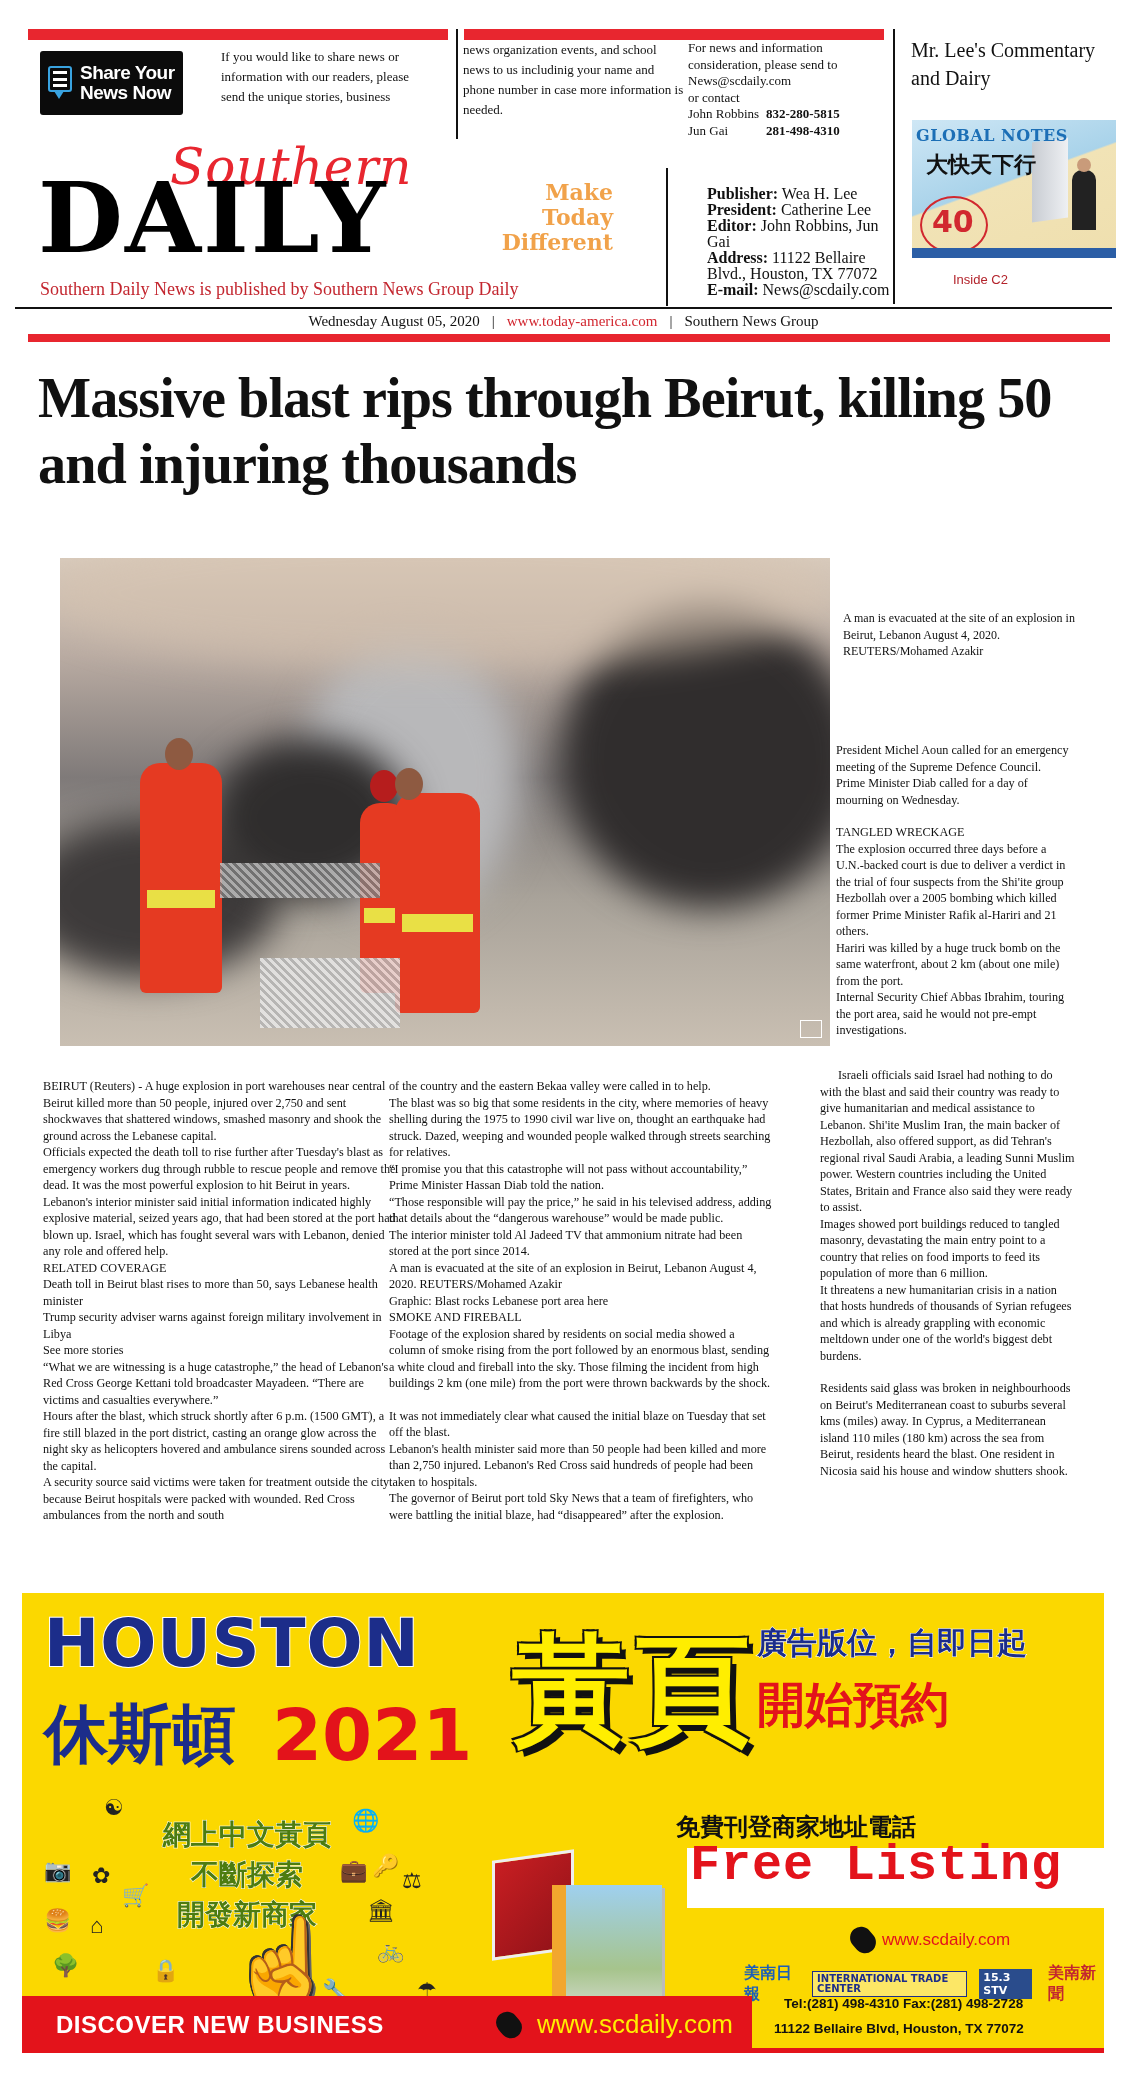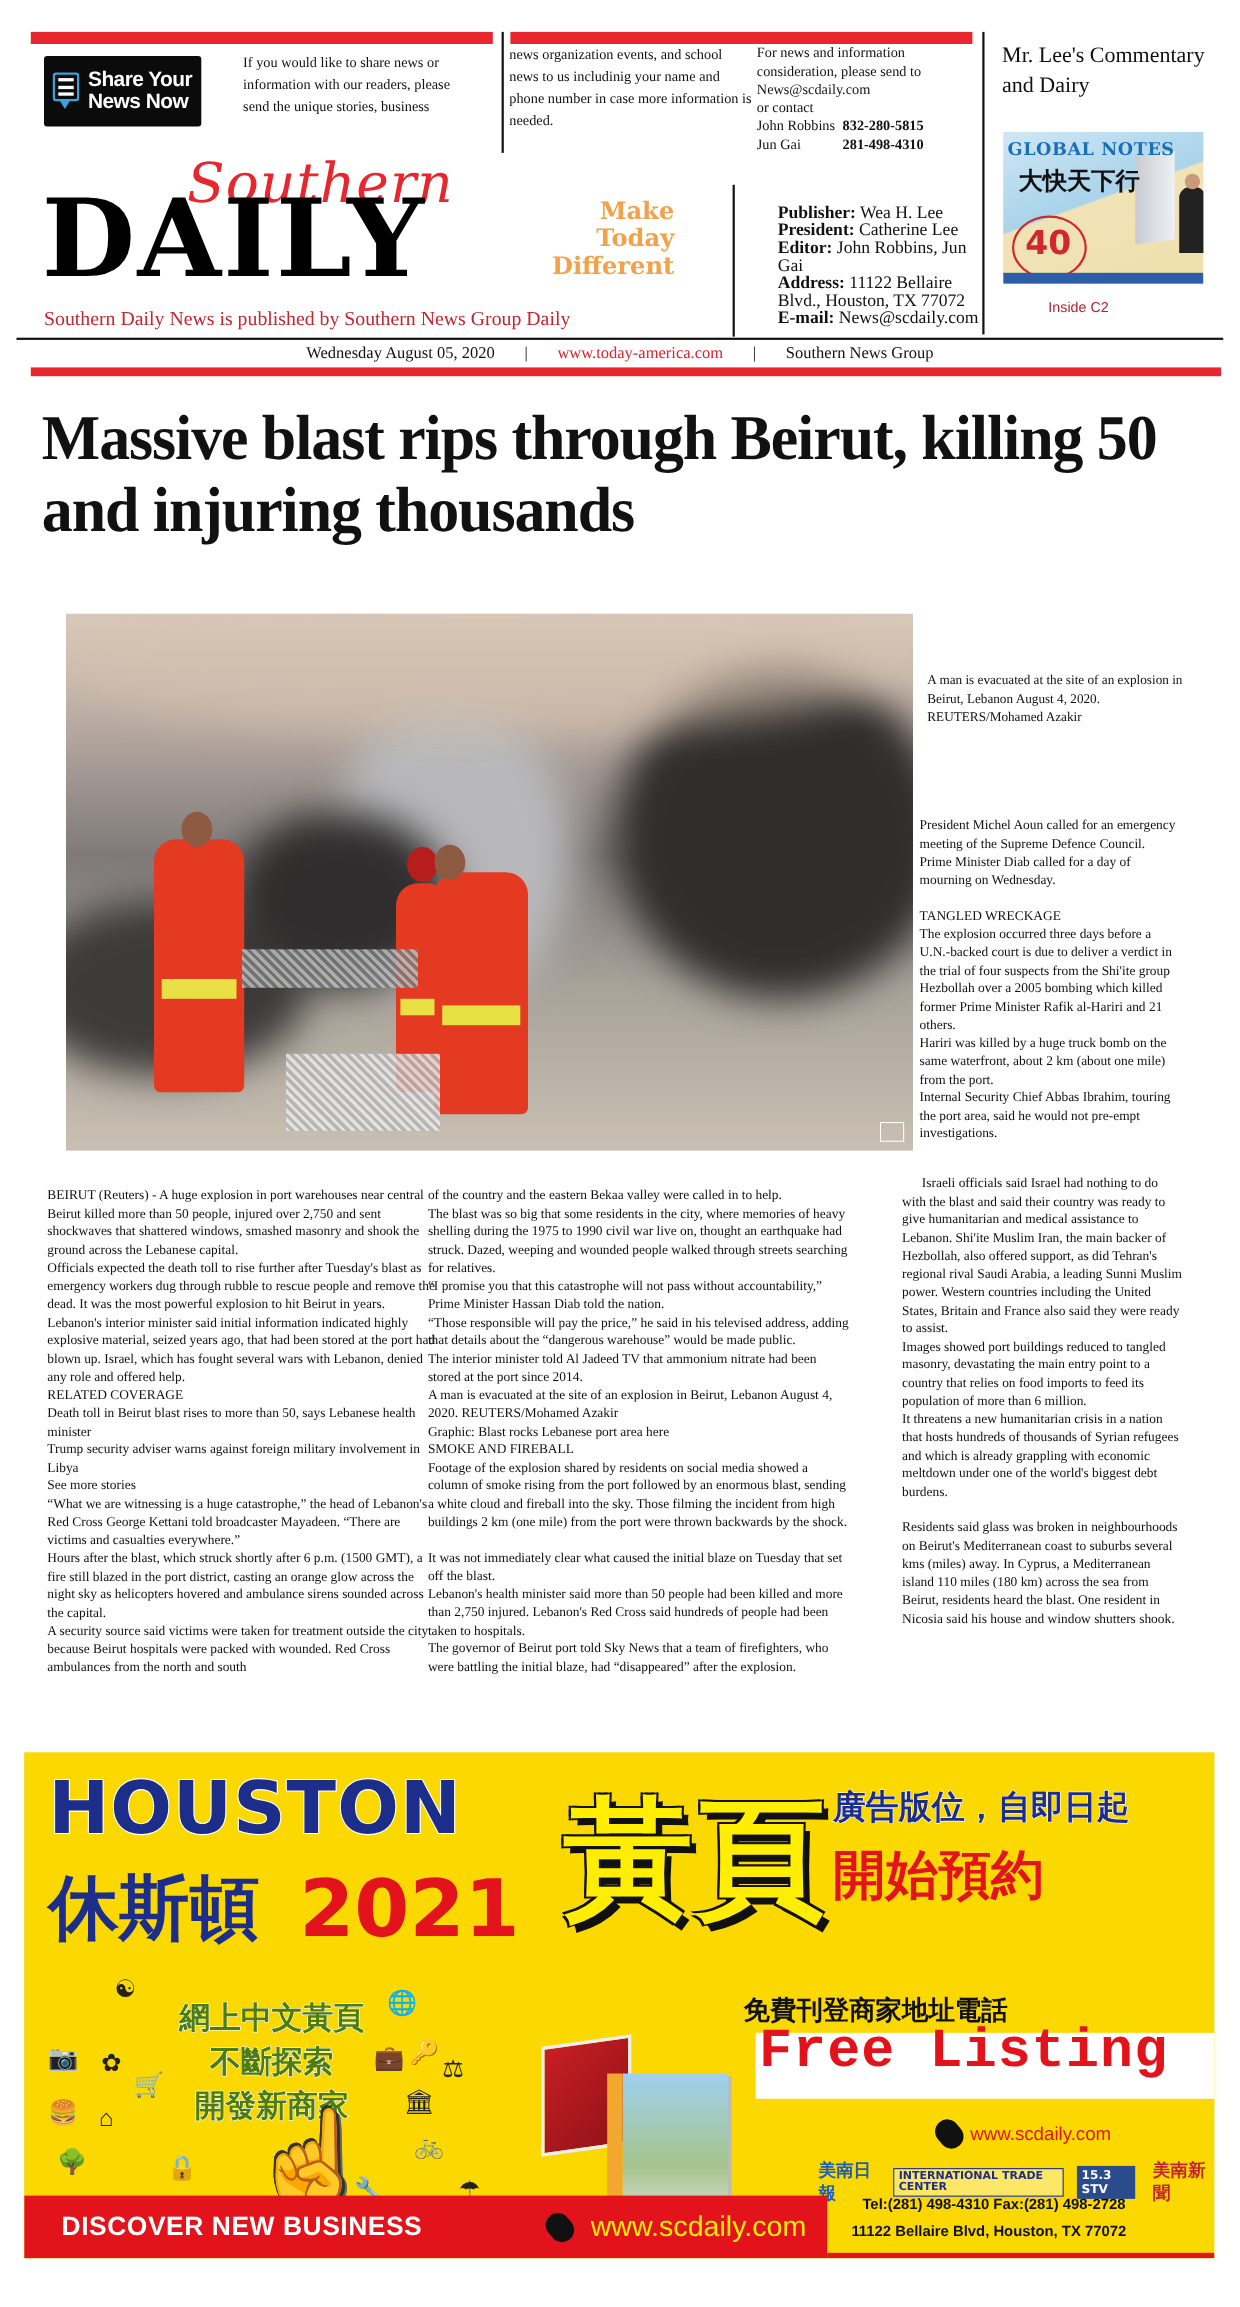--- a/index.html
+++ b/index.html
@@ -20,38 +20,38 @@
 
   .small-serif { font-size: 13px; line-height: 20px; color: #111; }
   .blurb1 { left: 221px; top: 47px; width: 215px; }
   .blurb2 { left: 463px; top: 40px; width: 222px; }
   .blurb3 { left: 688px; top: 40px; width: 200px; line-height: 16.5px; }
   .blurb3 .bold { font-weight: bold; }
   .blurb3 .phone-row { display: flex; }
   .blurb3 .phone-row .nm { width: 78px; }
 
   .commentary-title { left: 911px; top: 36px; width: 210px; font-size: 20px; line-height: 28px; }
-  .global-notes { left: 912px; top: 120px; width: 182px; height: 138px; overflow: hidden; background: linear-gradient(160deg, #cfe7f5 0%, #a9d3ea 45%, #f1e3b6 46%, #efdfae 100%); }
+  .global-notes { left: 912px; top: 120px; width: 204px; height: 138px; overflow: hidden; background: linear-gradient(160deg, #cfe7f5 0%, #a9d3ea 45%, #f1e3b6 46%, #efdfae 100%); }
   .global-notes .gn-title { position: absolute; left: 4px; top: 6px; font-family: "DejaVu Serif", serif; font-weight: bold; color: #1c6fb6; font-size: 16px; letter-spacing: 0.5px; }
   .global-notes .gn-cn { position: absolute; left: 14px; top: 30px; font-size: 22px; font-weight: bold; color: #111; }
   .global-notes .gn-40 { position: absolute; left: 20px; top: 84px; font-size: 30px; font-weight: bold; color: #d1282f; font-family: "DejaVu Sans", sans-serif; }
   .global-notes .gn-seal { position: absolute; left: 8px; top: 76px; width: 68px; height: 58px; border: 2px solid #d1282f; border-radius: 50%; }
   .global-notes .gn-person { position: absolute; left: 160px; top: 50px; width: 24px; height: 60px; background: #222; border-radius: 10px 10px 0 0; }
   .global-notes .gn-person::before { content: ""; position: absolute; left: 5px; top: -12px; width: 14px; height: 14px; border-radius: 50%; background: #c99b7a; }
   .global-notes .gn-bldg { position: absolute; left: 120px; top: 20px; width: 36px; height: 80px; background: linear-gradient(90deg,#c8ccd2,#eef0f3); transform: skewY(-8deg); }
   .global-notes .gn-band { position: absolute; left: 0; bottom: 0; width: 100%; height: 10px; background: #2b5ea6; }
   .inside-c2 { left: 953px; top: 272px; font-family: "Liberation Sans", "DejaVu Sans", sans-serif; color: #b3232b; font-size: 13px; }
 
   
   .southern-script { left: 170px; top: 138px; font-family: "DejaVu Serif", serif; font-style: italic; color: #e8262f; font-size: 50px; letter-spacing: 1px; }
   .daily-word { left: 38px; top: 168px; font-family: "DejaVu Serif", serif; font-weight: 900; font-size: 98px; line-height: 100px; letter-spacing: 2px; color: #000; transform: scaleY(1.0); }
   .slogan { left: 493px; top: 180px; font-family: "DejaVu Serif", serif; font-weight: bold; color: #f1a24a; font-size: 22px; line-height: 25px; text-align: right; width: 120px; }
   .pub-line { left: 40px; top: 279px; font-size: 18px; color: #c3262f; }
   .masthead-rule { left: 15px; top: 307px; width: 1097px; height: 2px; background: #111; }
-  .dateline { left: 0; top: 313px; width: 1127px; font-size: 15px; display: flex; justify-content: center; gap: 15px; }
+  .dateline { left: 0; top: 313px; width: 1127px; font-size: 15px; display: flex; justify-content: center; gap: 0; }
   .dateline .sep { margin: 0 12px; }
   .dateline .url { color: #d2262f; }
   .dateline-bar { left: 28px; top: 334px; width: 1082px; height: 8px; background: #e8262f; }
 
   .staff-box { left: 687px; top: 186px; width: 195px; font-size: 16px; line-height: 16px; margin-left: 20px; }
   .staff-box b { font-weight: bold; }
 
   
   .headline { left: 38px; top: 365px; width: 1080px; font-family: "Liberation Serif", "DejaVu Serif", serif; font-weight: bold; font-size: 58px; line-height: 66px; letter-spacing: -1px; transform: scaleX(0.97); transform-origin: left; }
 

